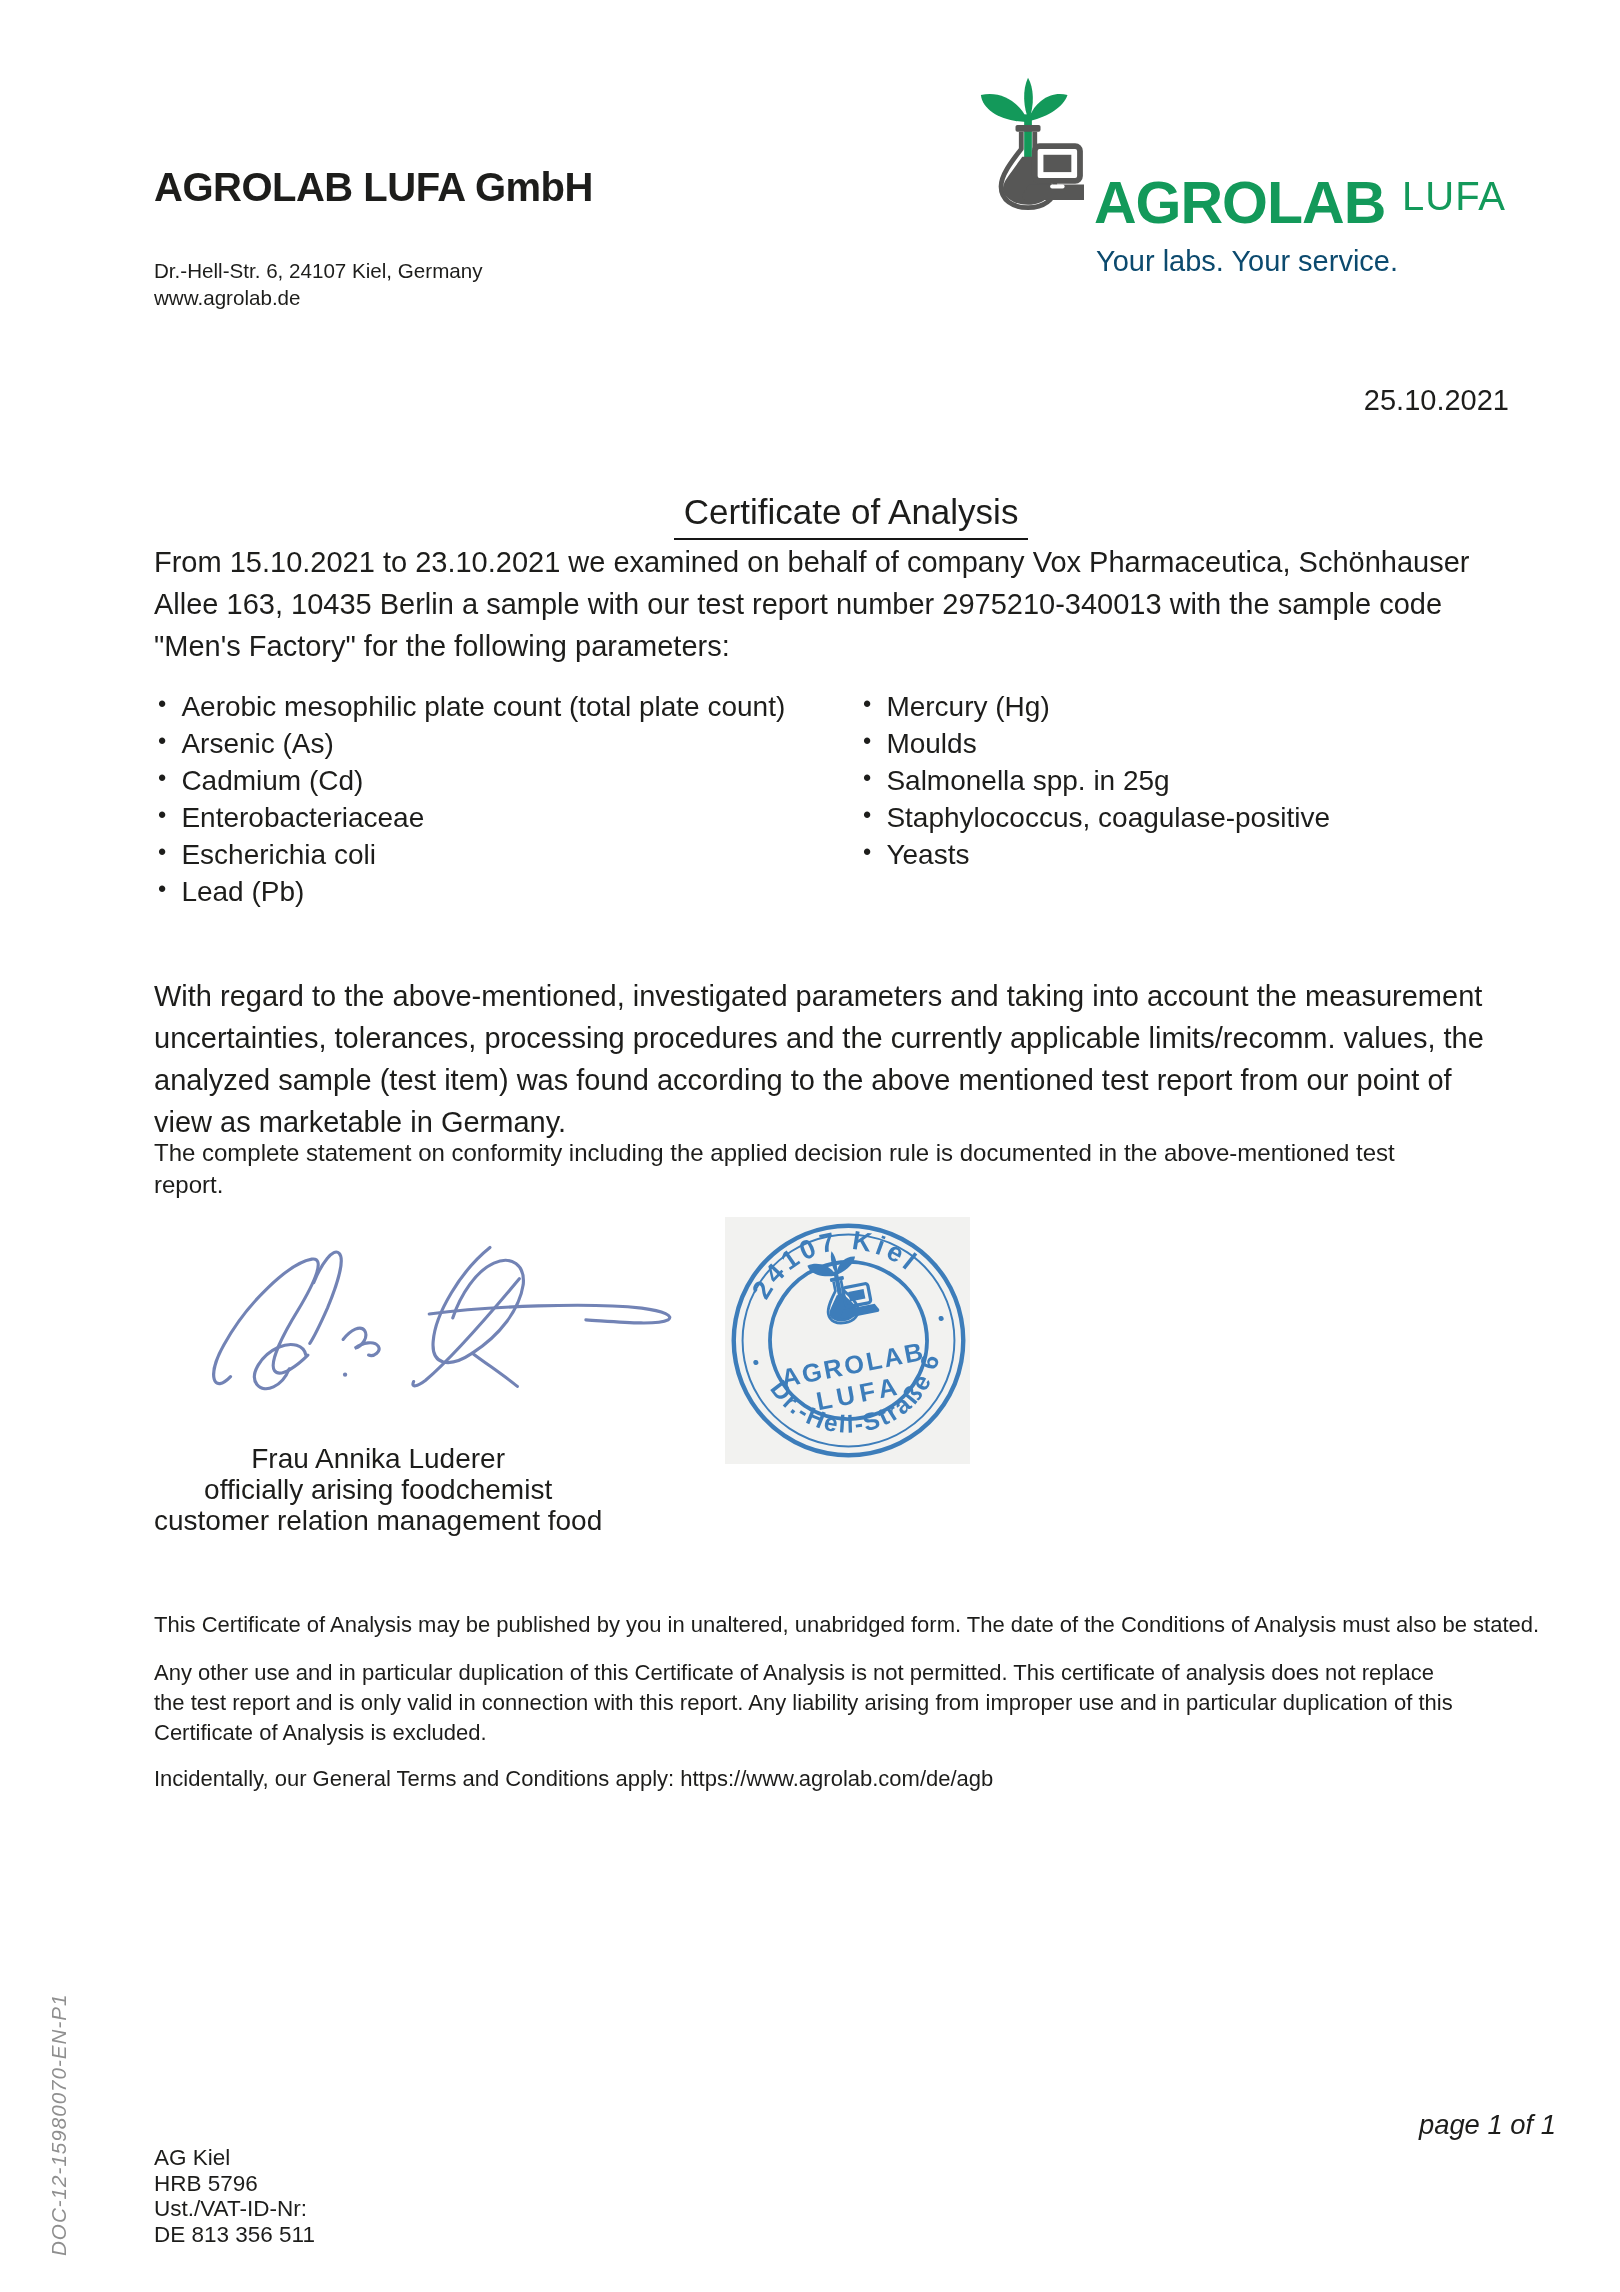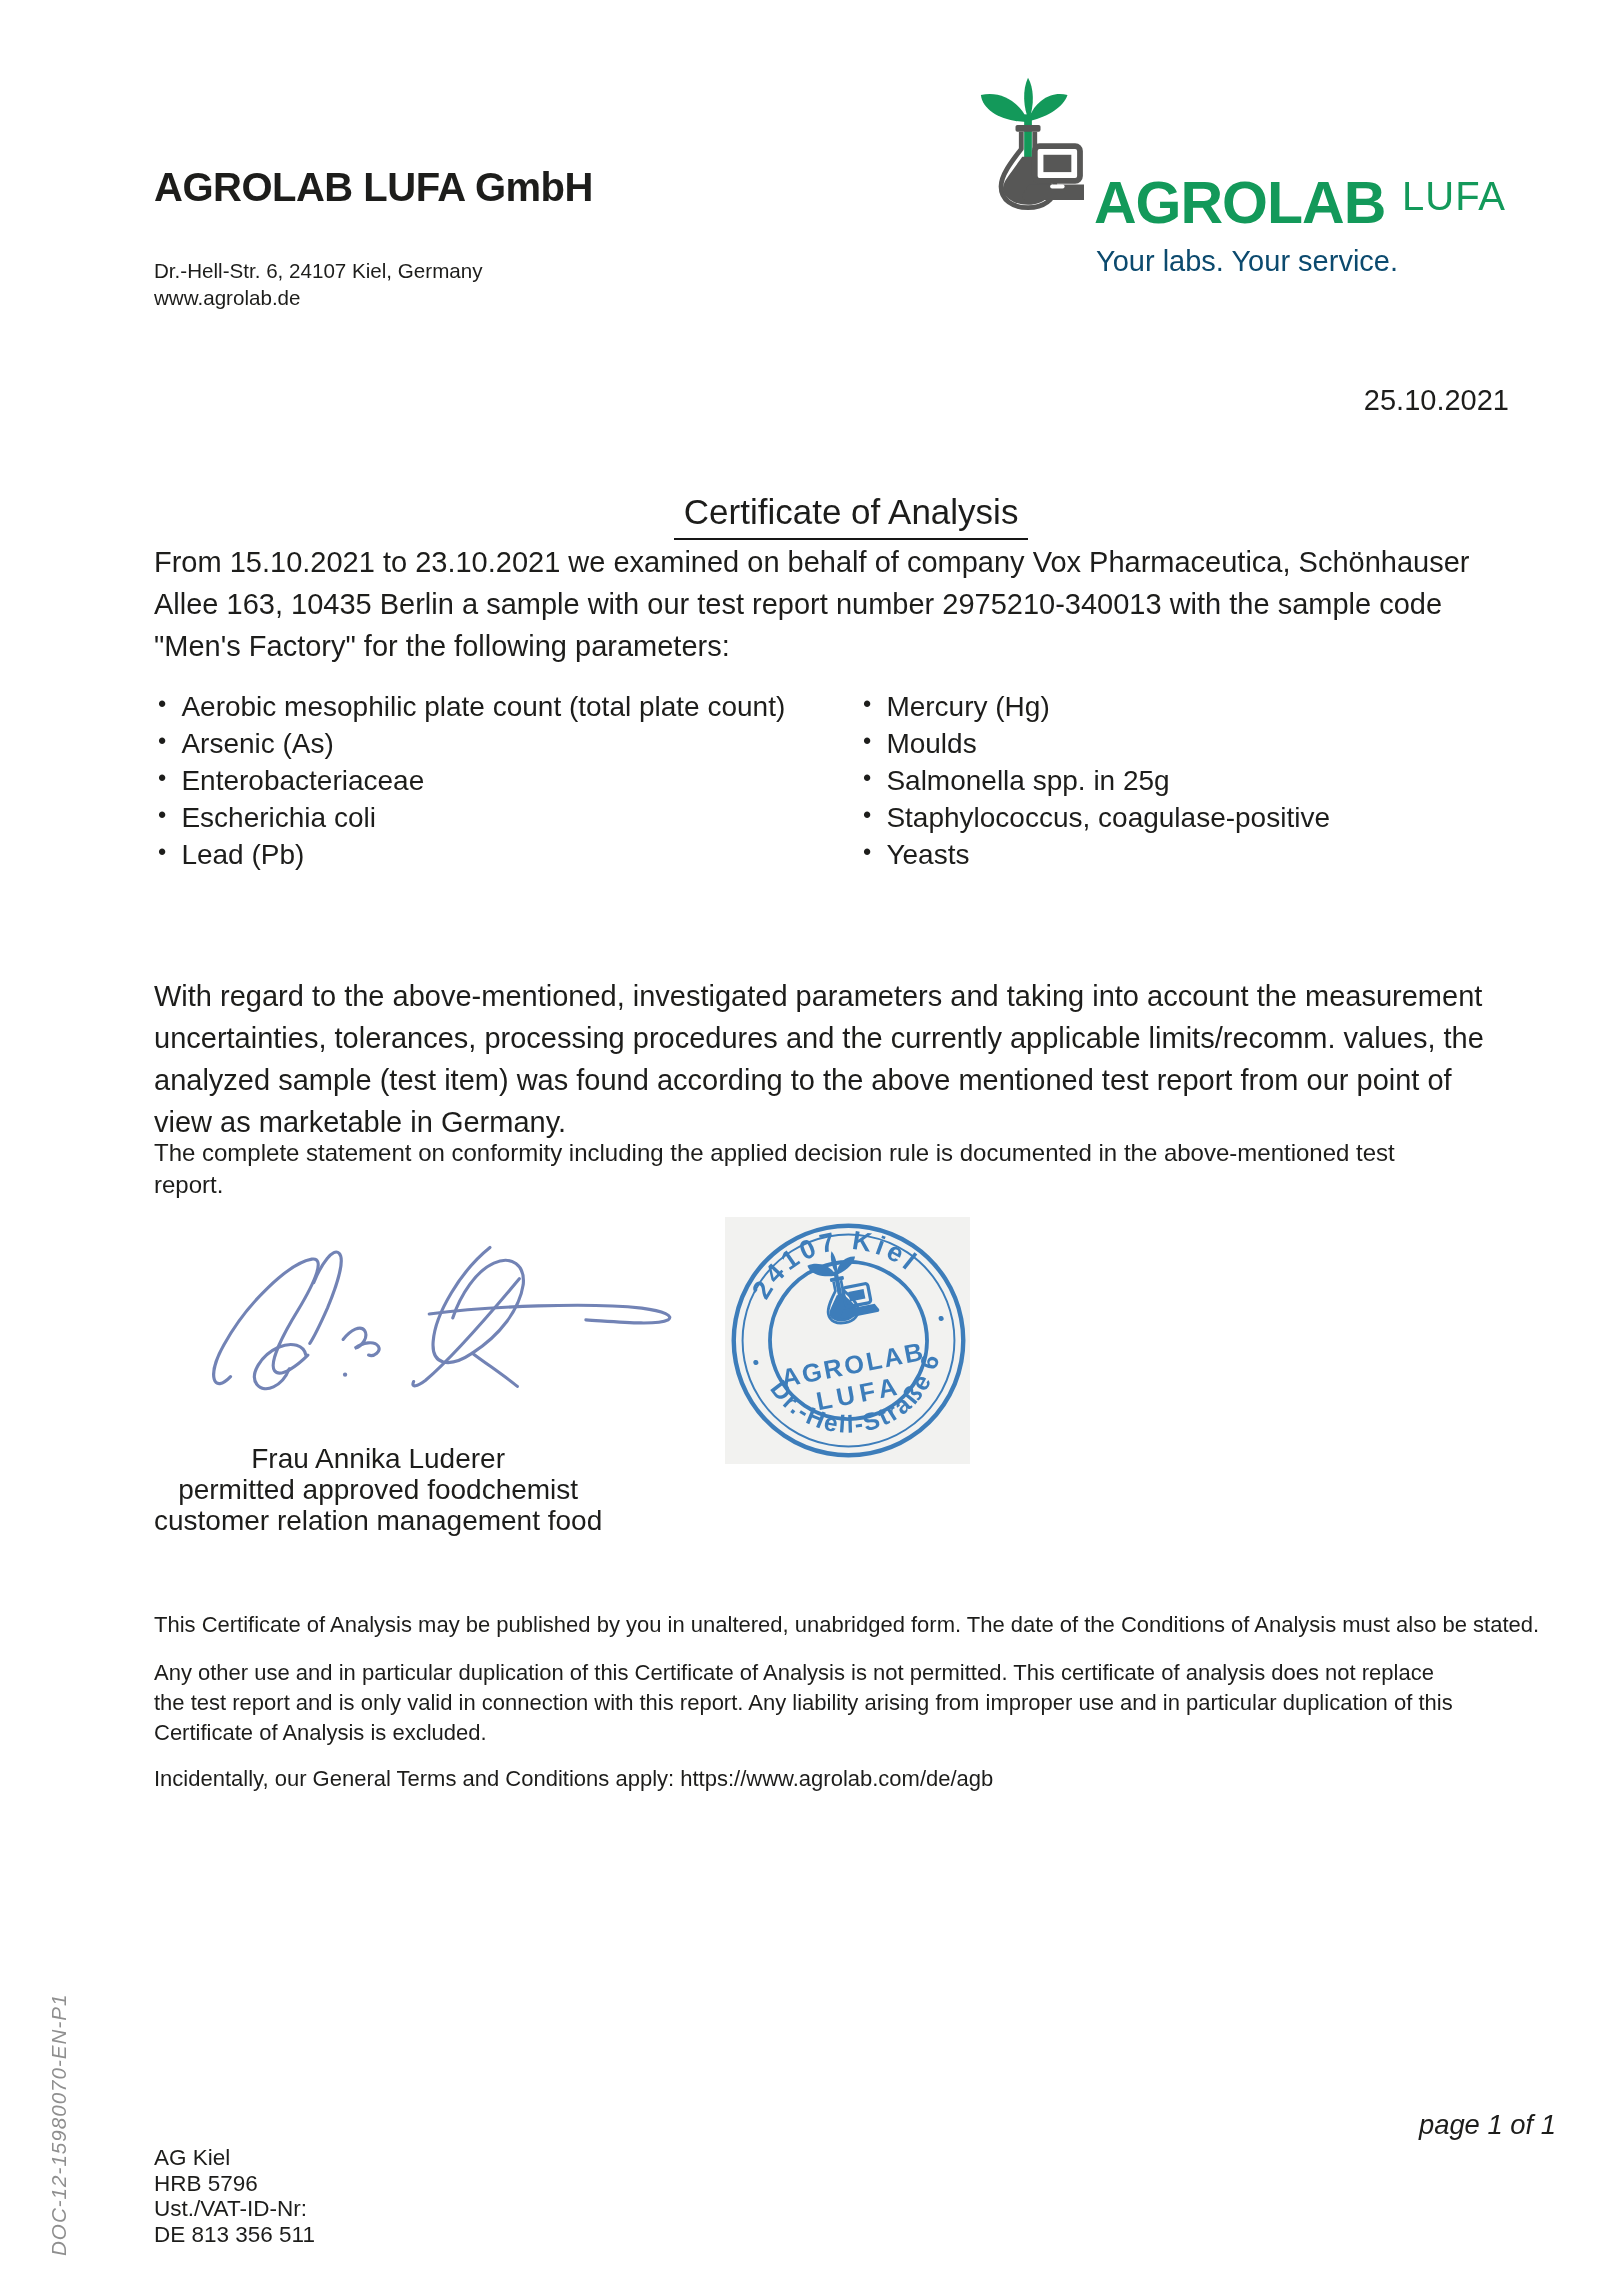--- a/index.html
+++ b/index.html
@@ -84,20 +84,21 @@
   <div class="abs brand-tagline">Your labs. Your service.</div>
 
   <div class="abs doc-date">25.10.2021</div>
   <div class="abs doc-title">Certificate of Analysis</div>
 
   <div class="abs intro">From 15.10.2021 to 23.10.2021 we examined on behalf of company Vox Pharmaceutica, Schönhauser Allee 163, 10435 Berlin a sample with our test report number 2975210-340013 with the sample code "Men's Factory" for the following parameters:</div>
 
   <ul class="abs params params-left">
     <li>Aerobic mesophilic plate count (total plate count)</li>
     <li>Arsenic (As)</li>
+    <li>Cadmium (Cd)</li>
     <li>Enterobacteriaceae</li>
     <li>Escherichia coli</li>
     <li>Lead (Pb)</li>
   </ul>
   <ul class="abs params params-right">
     <li>Mercury (Hg)</li>
     <li>Moulds</li>
     <li>Salmonella spp. in 25g</li>
     <li>Staphylococcus, coagulase-positive</li>
     <li>Yeasts</li>
@@ -150,21 +151,21 @@
         <rect x="73" y="86" width="29" height="18"></rect>
         <path d="M58,117 L117,117 L123,128 C124,131 122,133 119,133 L55,133 C52,133 50,131 51,128 Z"></path>
       </g>
       <text y="34" font-size="26" font-weight="bold" letter-spacing="2.5" fill="#2e74b6" stroke="none" text-anchor="middle">AGROLAB</text>
       <text y="64" font-size="26" font-weight="bold" letter-spacing="5" fill="#2e74b6" stroke="none" text-anchor="middle">LUFA</text>
     </g>
   </svg>
 
   <div class="abs signer">
     <div>Frau Annika Luderer</div>
-    <div>permitted approved foodchemist</div>
+    <div>officially arising foodchemist</div>
     <div>customer relation management food</div>
   </div>
 
   <div class="abs legal-1">This Certificate of Analysis may be published by you in unaltered, unabridged form. The date of the Conditions of Analysis must also be stated.</div>
   <div class="abs legal-2">Any other use and in particular duplication of this Certificate of Analysis is not permitted. This certificate of analysis does not replace the test report and is only valid in connection with this report. Any liability arising from improper use and in particular duplication of this Certificate of Analysis is excluded.</div>
   <div class="abs legal-3">Incidentally, our General Terms and Conditions apply: https://www.agrolab.com/de/agb</div>
 
   <div class="abs page-indicator">page 1 of 1</div>
 
   <div class="abs footer-col footer-registry">

